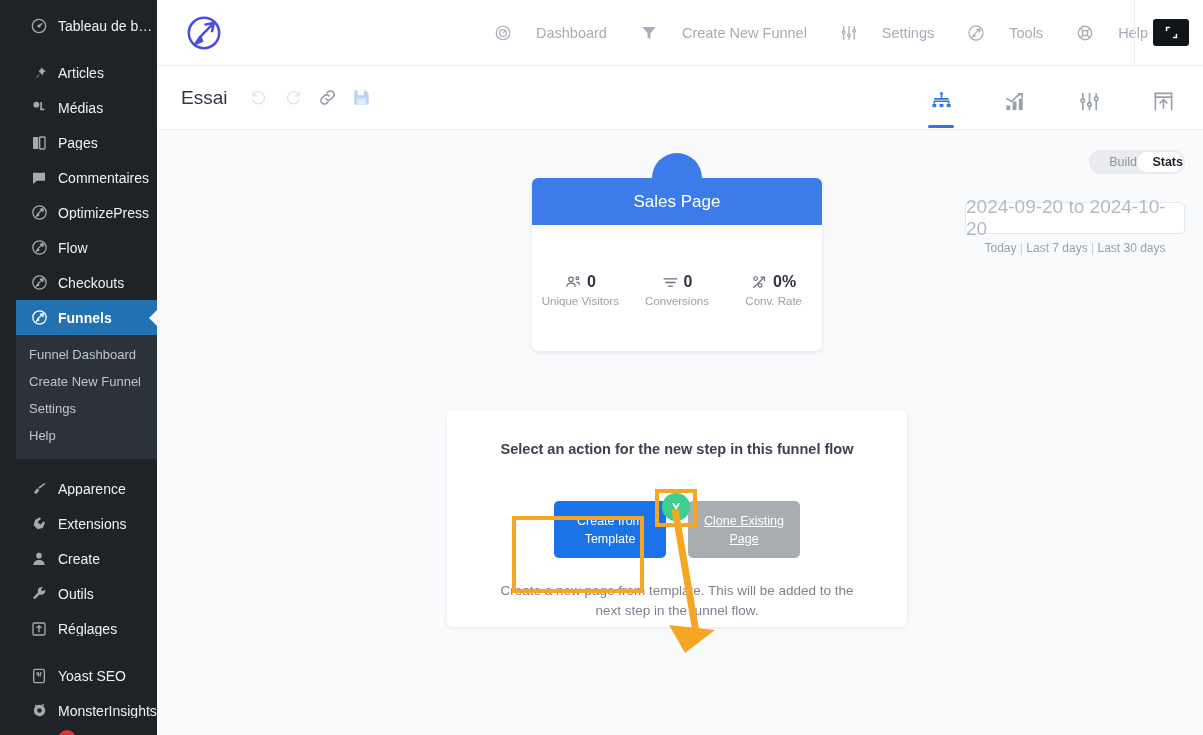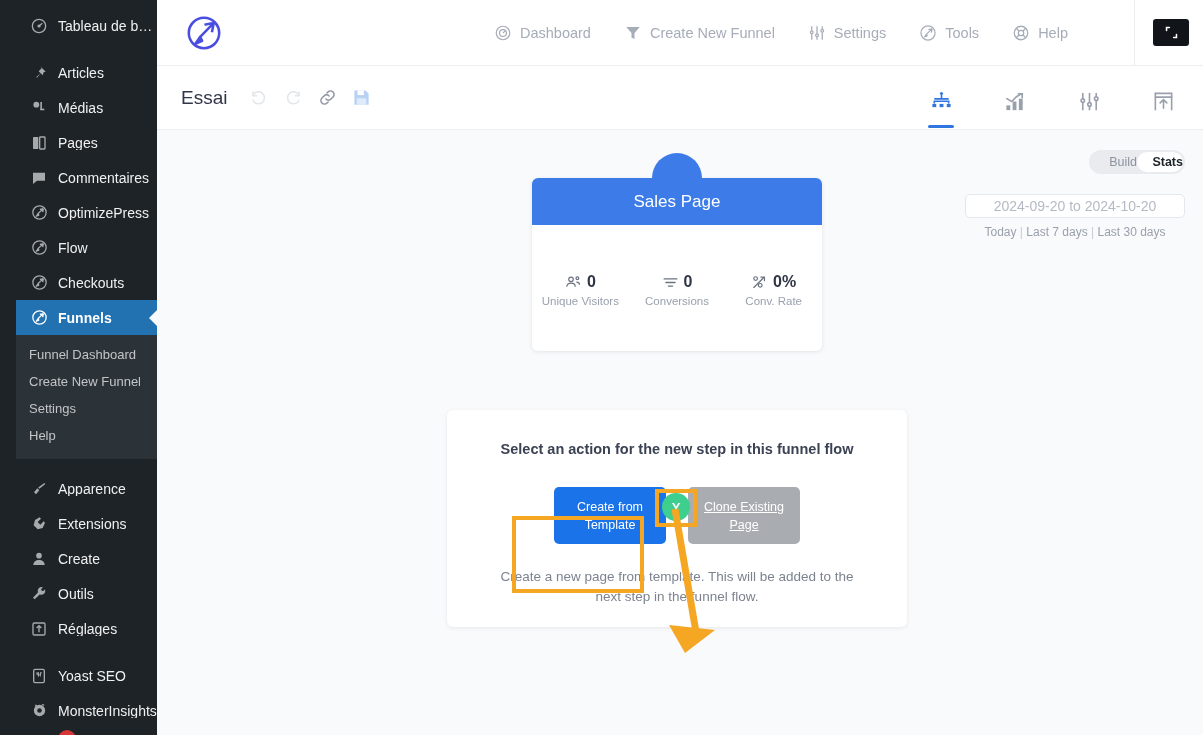--- a/index.html
+++ b/index.html
@@ -58,21 +58,21 @@
   #topbar {
     height: 66px; background: #fff; border-bottom: 1px solid #eceef1;
     display: flex; align-items: center; position: relative;
   }
   #brand-logo { margin-left: 28px; width: 38px; height: 38px; color: #4a4ee0; }
   #topnav {
     position: absolute; left: 336px; top: 0; height: 66px;
     display: flex; align-items: center; gap: 32px;
   }
   .topnav-item {
-    display: flex; align-items: center; gap: 7px;
+    display: flex; align-items: center; gap: 23px;
     color: #a6acb8; font-size: 14.5px; cursor: pointer; white-space: nowrap;
   }
   .topnav-item .ti { width: 20px; height: 20px; display:flex; align-items:center; justify-content:center; }
   #fullscreen-btn {
     position: absolute; right: 14px; top: 19px;
     width: 36px; height: 27px; border-radius: 3px; background: #111418;
     display: flex; align-items: center; justify-content: center; cursor: pointer;
   }
   #topbar-divider {
     position: absolute; right: 68px; top: 0; width: 1px; height: 66px; background: #eceef1;
@@ -113,23 +113,23 @@
   #buildstats {
     margin: 0 0 0 auto; width: 96px; height: 24px; border-radius: 12px;
     background: #e9ebef; display: flex; align-items: center; padding: 2px;
   }
   .bs-opt {
     flex: 1; height: 20px; line-height: 20px; text-align: right;
     font-size: 12.5px; border-radius: 10px; cursor: pointer; color: #8d93a0;
   }
   .bs-opt.on { background: #fff; color: #1d2327; font-weight: 600; }
   #daterange {
-    margin-top: 20px; height: 24px; border: 1px solid #e4e7ec; border-radius: 5px;
+    margin-top: 28px; height: 32px; border: 1px solid #e4e7ec; border-radius: 5px;
     background: #fff; display: flex; align-items: center; justify-content: center;
-    font-size: 14px; color: #b4bac4; cursor: pointer;
+    font-size: 19px; color: #b4bac4; cursor: pointer;
   }
   #quickranges {
     margin-top: 7px; text-align: center; font-size: 12px; color: #9aa1ad;
   }
   #quickranges span { cursor: pointer; }
   #quickranges .sep { color: #c7ccd4; cursor: default; }
 
   
   #step-card {
     position: absolute; left: 375px; top: 48px; width: 290px;
@@ -176,21 +176,21 @@
   
   #action-panel {
     position: absolute; left: 290px; top: 280px; width: 460px; height: 217px;
     background: #fff; border-radius: 6px; box-shadow: 0 1px 4px rgba(30,40,60,.09);
   }
   #action-title {
     text-align: center; margin-top: 31px;
     font-size: 14.5px; font-weight: 700; color: #3b4254;
   }
   #action-buttons {
-    display: flex; justify-content: center; gap: 22px; margin-top: 30px;
+    display: flex; justify-content: center; gap: 22px; margin-top: 44px;
   }
   .abtn {
     width: 112px; height: 57px; border-radius: 5px; border: none;
     color: #fff; font-size: 12.5px; line-height: 18px; cursor: pointer;
     font-family: "Liberation Sans", sans-serif;
     display: flex; align-items: center; justify-content: center; text-align: center;
   }
   .abtn.primary { background: #1a73e8; }
   .abtn.secondary { background: #a9acb1; text-decoration: underline; }
   #tmpl-highlight {

